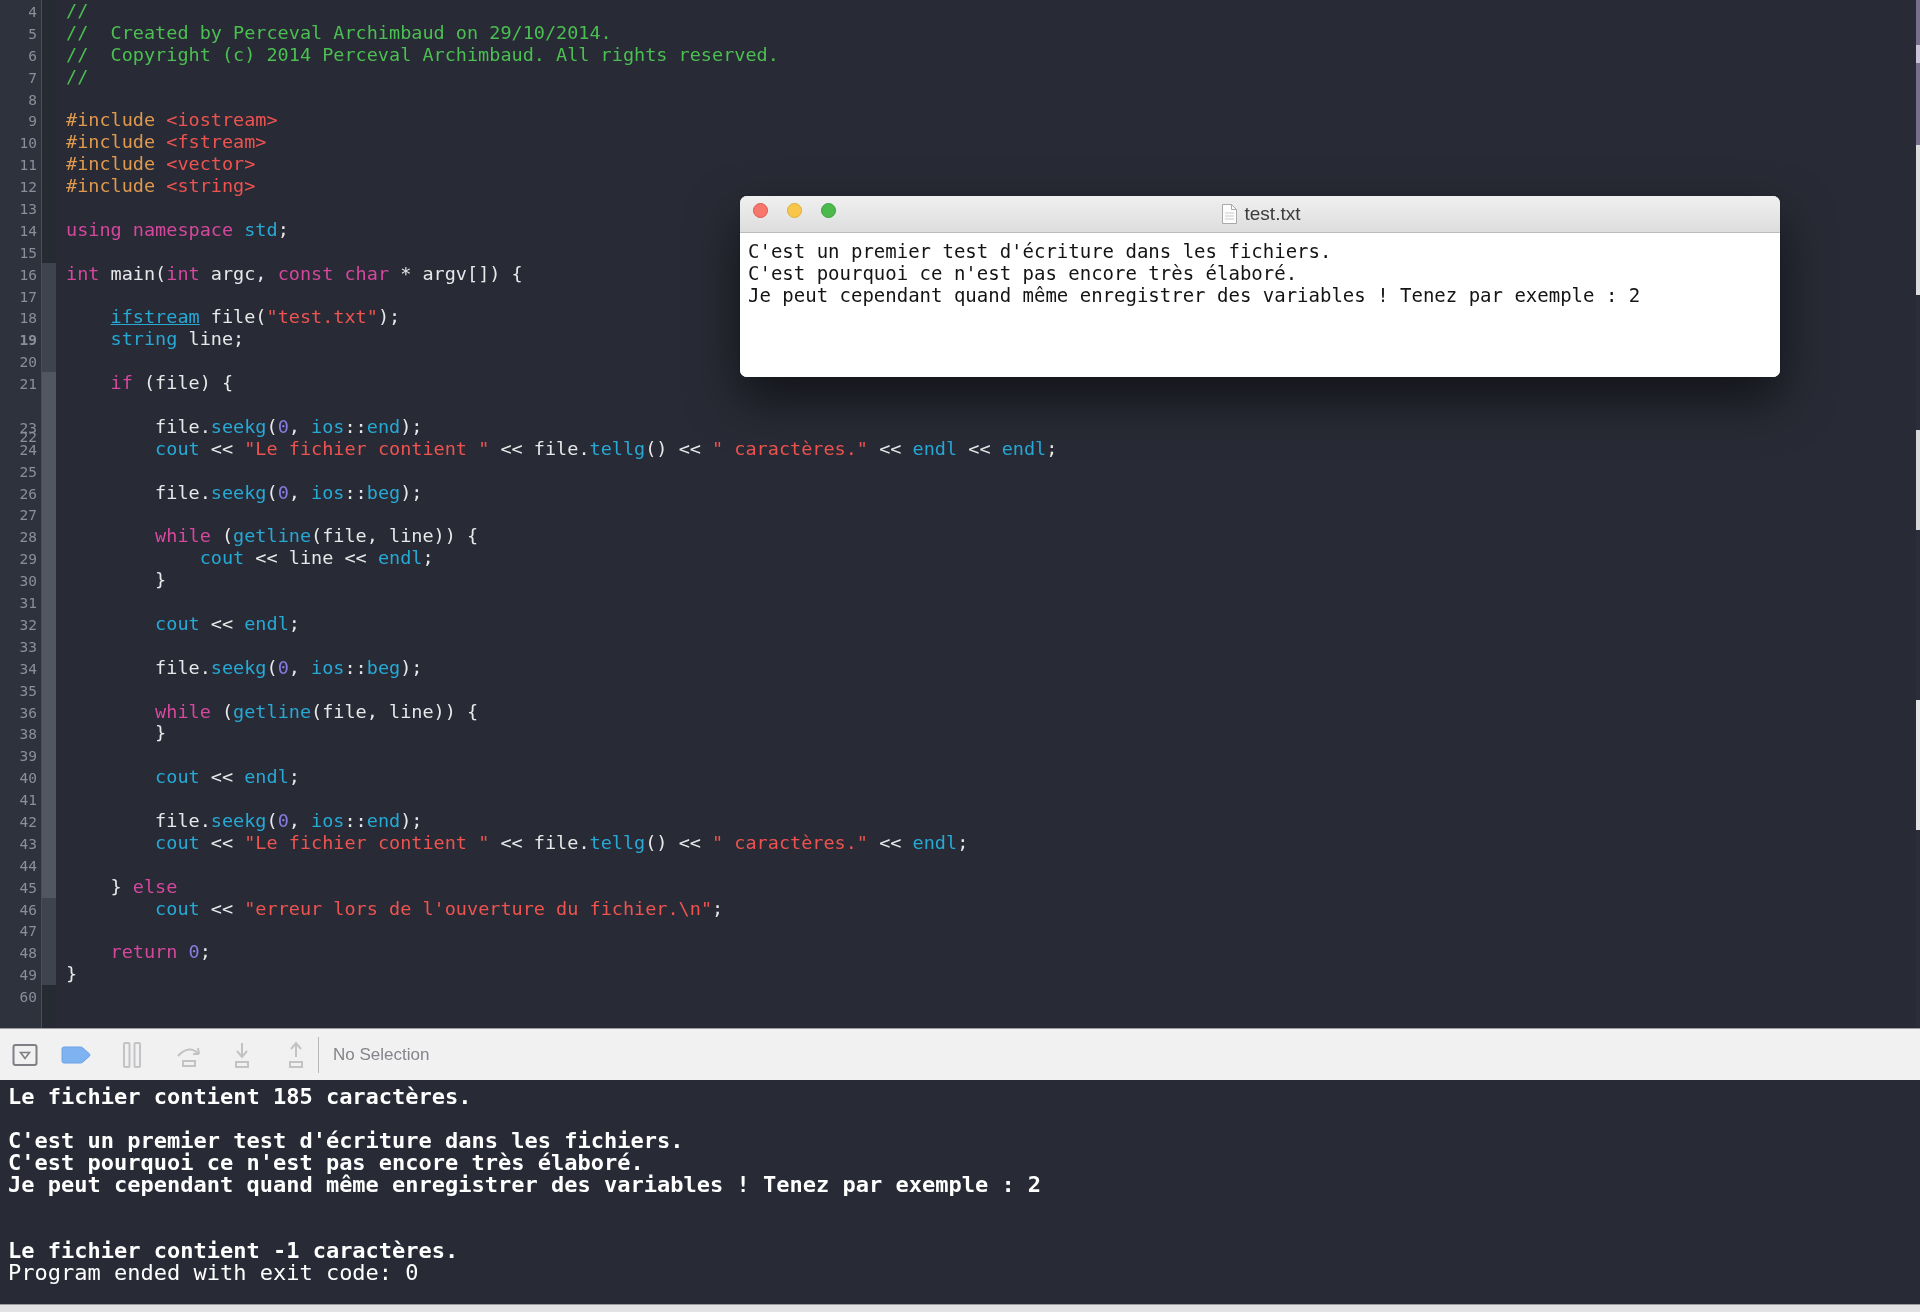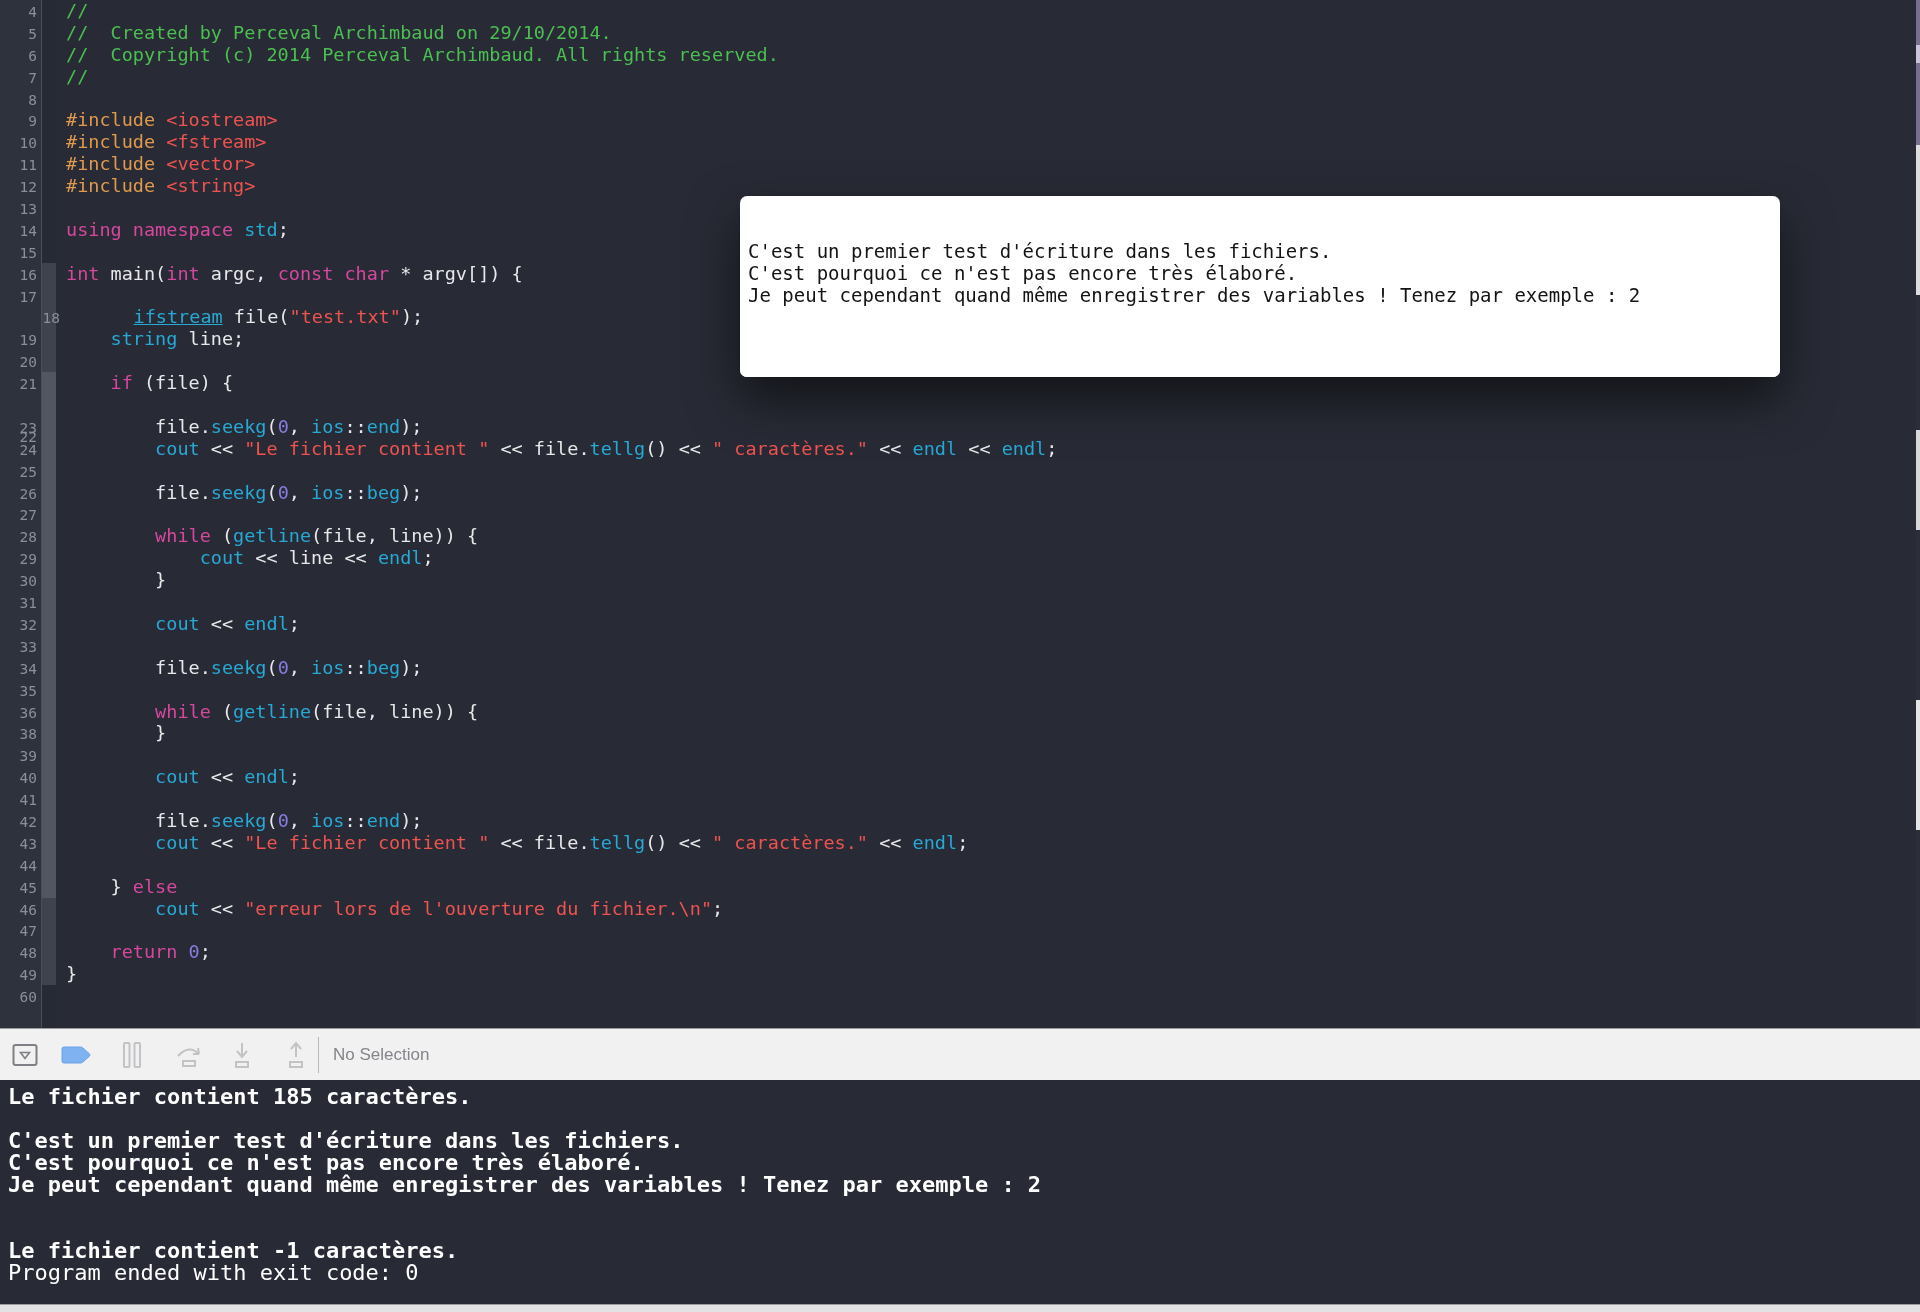--- a/index.html
+++ b/index.html
@@ -150,22 +150,22 @@
       <div class="code-line"><span class="ln" style="color: rgb(138, 143, 154);">8</span></div>
       <div class="code-line"><span class="ln" style="color: rgb(138, 143, 154);">9</span><span style="color: rgb(224, 154, 78);">#include </span><span style="color: rgb(239, 83, 80);">&lt;iostream&gt;</span></div>
       <div class="code-line"><span class="ln" style="color: rgb(138, 143, 154);">10</span><span style="color: rgb(224, 154, 78);">#include </span><span style="color: rgb(239, 83, 80);">&lt;fstream&gt;</span></div>
       <div class="code-line"><span class="ln" style="color: rgb(138, 143, 154);">11</span><span style="color: rgb(224, 154, 78);">#include </span><span style="color: rgb(239, 83, 80);">&lt;vector&gt;</span></div>
       <div class="code-line"><span class="ln" style="color: rgb(138, 143, 154);">12</span><span style="color: rgb(224, 154, 78);">#include </span><span style="color: rgb(239, 83, 80);">&lt;string&gt;</span></div>
       <div class="code-line"><span class="ln" style="color: rgb(138, 143, 154);">13</span></div>
       <div class="code-line"><span class="ln" style="color: rgb(138, 143, 154);">14</span><span style="color: rgb(214, 71, 158);">using</span><span style="color: rgb(232, 232, 234);"> </span><span style="color: rgb(214, 71, 158);">namespace</span><span style="color: rgb(232, 232, 234);"> </span><span style="color: rgb(39, 169, 214);">std</span><span style="color: rgb(232, 232, 234);">;</span></div>
       <div class="code-line"><span class="ln" style="color: rgb(138, 143, 154);">15</span></div>
       <div class="code-line"><span class="ln" style="color: rgb(138, 143, 154);">16</span><span style="color: rgb(214, 71, 158);">int</span><span style="color: rgb(232, 232, 234);"> main(</span><span style="color: rgb(214, 71, 158);">int</span><span style="color: rgb(232, 232, 234);"> argc, </span><span style="color: rgb(214, 71, 158);">const</span><span style="color: rgb(232, 232, 234);"> </span><span style="color: rgb(214, 71, 158);">char</span><span style="color: rgb(232, 232, 234);"> * argv[]) {</span></div>
       <div class="code-line"><span class="ln" style="color: rgb(138, 143, 154);">17</span></div>
-      <div class="code-line"><span class="ln" style="color: rgb(138, 143, 154); padding-left: 23px;">18</span><span style="color: rgb(232, 232, 234);">    </span><span style="color: rgb(39, 169, 214); text-decoration: underline;">ifstream</span><span style="color: rgb(232, 232, 234);"> file(</span><span style="color: rgb(239, 83, 80);">"test.txt"</span><span style="color: rgb(232, 232, 234);">);</span></div>
-      <div class="code-line"><span class="ln" style="color: rgb(138, 143, 154);">19</span><span style="color: rgb(232, 232, 234);">    </span><span style="color: rgb(39, 169, 214);">string</span><span style="color: rgb(232, 232, 234);"> line;</span></div>
+      <div class="code-line"><span class="ln" style="color: rgb(138, 143, 154);">18</span><span style="color: rgb(232, 232, 234);">    </span><span style="color: rgb(39, 169, 214); text-decoration: underline;">ifstream</span><span style="color: rgb(232, 232, 234);"> file(</span><span style="color: rgb(239, 83, 80);">"test.txt"</span><span style="color: rgb(232, 232, 234);">);</span></div>
+      <div class="code-line"><span class="ln" style="color: rgb(138, 143, 154); font-weight: bold;">19</span><span style="color: rgb(232, 232, 234);">    </span><span style="color: rgb(39, 169, 214);">string</span><span style="color: rgb(232, 232, 234);"> line;</span></div>
       <div class="code-line"><span class="ln" style="color: rgb(138, 143, 154);">20</span></div>
       <div class="code-line"><span class="ln" style="color: rgb(138, 143, 154);">21</span><span style="color: rgb(232, 232, 234);">    </span><span style="color: rgb(214, 71, 158);">if</span><span style="color: rgb(232, 232, 234);"> (file) {</span></div>
       <div class="code-line"><span class="ln" style="color: rgb(138, 143, 154); margin-top: 33px;">22</span></div>
       <div class="code-line"><span class="ln" style="color: rgb(138, 143, 154);">23</span><span style="color: rgb(232, 232, 234);">        file.</span><span style="color: rgb(39, 169, 214);">seekg</span><span style="color: rgb(232, 232, 234);">(</span><span style="color: rgb(138, 123, 224);">0</span><span style="color: rgb(232, 232, 234);">, </span><span style="color: rgb(39, 169, 214);">ios</span><span style="color: rgb(232, 232, 234);">::</span><span style="color: rgb(39, 169, 214);">end</span><span style="color: rgb(232, 232, 234);">);</span></div>
       <div class="code-line"><span class="ln" style="color: rgb(138, 143, 154);">24</span><span style="color: rgb(232, 232, 234);">        </span><span style="color: rgb(39, 169, 214);">cout</span><span style="color: rgb(232, 232, 234);"> &lt;&lt; </span><span style="color: rgb(239, 83, 80);">"Le fichier contient "</span><span style="color: rgb(232, 232, 234);"> &lt;&lt; file.</span><span style="color: rgb(39, 169, 214);">tellg</span><span style="color: rgb(232, 232, 234);">() &lt;&lt; </span><span style="color: rgb(239, 83, 80);">" caractères."</span><span style="color: rgb(232, 232, 234);"> &lt;&lt; </span><span style="color: rgb(39, 169, 214);">endl</span><span style="color: rgb(232, 232, 234);"> &lt;&lt; </span><span style="color: rgb(39, 169, 214);">endl</span><span style="color: rgb(232, 232, 234);">;</span></div>
       <div class="code-line"><span class="ln" style="color: rgb(138, 143, 154);">25</span></div>
       <div class="code-line"><span class="ln" style="color: rgb(138, 143, 154);">26</span><span style="color: rgb(232, 232, 234);">        file.</span><span style="color: rgb(39, 169, 214);">seekg</span><span style="color: rgb(232, 232, 234);">(</span><span style="color: rgb(138, 123, 224);">0</span><span style="color: rgb(232, 232, 234);">, </span><span style="color: rgb(39, 169, 214);">ios</span><span style="color: rgb(232, 232, 234);">::</span><span style="color: rgb(39, 169, 214);">beg</span><span style="color: rgb(232, 232, 234);">);</span></div>
       <div class="code-line"><span class="ln" style="color: rgb(138, 143, 154);">27</span></div>
       <div class="code-line"><span class="ln" style="color: rgb(138, 143, 154);">28</span><span style="color: rgb(232, 232, 234);">        </span><span style="color: rgb(214, 71, 158);">while</span><span style="color: rgb(232, 232, 234);"> (</span><span style="color: rgb(39, 169, 214);">getline</span><span style="color: rgb(232, 232, 234);">(file, line)) {</span></div>
       <div class="code-line"><span class="ln" style="color: rgb(138, 143, 154);">29</span><span style="color: rgb(232, 232, 234);">            </span><span style="color: rgb(39, 169, 214);">cout</span><span style="color: rgb(232, 232, 234);"> &lt;&lt; line &lt;&lt; </span><span style="color: rgb(39, 169, 214);">endl</span><span style="color: rgb(232, 232, 234);">;</span></div>
@@ -186,20 +186,35 @@
       <div class="code-line"><span class="ln" style="color: rgb(138, 143, 154);">45</span><span style="color: rgb(232, 232, 234);">    } </span><span style="color: rgb(214, 71, 158);">else</span></div>
       <div class="code-line"><span class="ln" style="color: rgb(138, 143, 154);">46</span><span style="color: rgb(232, 232, 234);">        </span><span style="color: rgb(39, 169, 214);">cout</span><span style="color: rgb(232, 232, 234);"> &lt;&lt; </span><span style="color: rgb(239, 83, 80);">"erreur lors de l'ouverture du fichier.\n"</span><span style="color: rgb(232, 232, 234);">;</span></div>
       <div class="code-line"><span class="ln" style="color: rgb(138, 143, 154);">47</span></div>
       <div class="code-line"><span class="ln" style="color: rgb(138, 143, 154);">48</span><span style="color: rgb(232, 232, 234);">    </span><span style="color: rgb(214, 71, 158);">return</span><span style="color: rgb(232, 232, 234);"> </span><span style="color: rgb(138, 123, 224);">0</span><span style="color: rgb(232, 232, 234);">;</span></div>
       <div class="code-line"><span class="ln" style="color: rgb(138, 143, 154);">49</span><span style="color: rgb(232, 232, 234);">}</span></div>
       <div class="code-line"><span class="ln" style="color: rgb(138, 143, 154);">60</span></div>
     </div>
 </div>
 
 <div id="doc-window">
+  <div id="doc-titlebar">
+    <span class="traffic" id="light-close"></span>
+    <span class="traffic" id="light-min"></span>
+    <span class="traffic" id="light-zoom"></span>
+    <div id="doc-title-wrap">
+      <svg width="18" height="22" viewBox="0 0 18 22">
+        <path d="M2.5 1.5 h9 l5 5 v14 h-14 z" fill="#fdfdfd" stroke="#a9a9a9" stroke-width="1"></path>
+        <path d="M11.5 1.5 v5 h5" fill="none" stroke="#a9a9a9" stroke-width="1"></path>
+        <line x1="5" y1="10" x2="14" y2="10" stroke="#c9c9c9" stroke-width="1"></line>
+        <line x1="5" y1="13" x2="14" y2="13" stroke="#c9c9c9" stroke-width="1"></line>
+        <line x1="5" y1="16" x2="14" y2="16" stroke="#c9c9c9" stroke-width="1"></line>
+      </svg>
+      <span id="doc-title">test.txt</span>
+    </div>
+  </div>
   <div id="doc-content">
       <div class="doc-line">C'est un premier test d'écriture dans les fichiers.</div>
       <div class="doc-line">C'est pourquoi ce n'est pas encore très élaboré.</div>
       <div class="doc-line">Je peut cependant quand même enregistrer des variables ! Tenez par exemple : 2</div>
     </div>
 </div>
 
 <div id="debug-bar">
   <svg class="dbg-icon" id="btn-hide-debug" width="26" height="24" viewBox="0 0 26 24">
     <rect x="1.5" y="2" width="23" height="20" rx="2" fill="none" stroke="#7f7f85" stroke-width="2"></rect>

